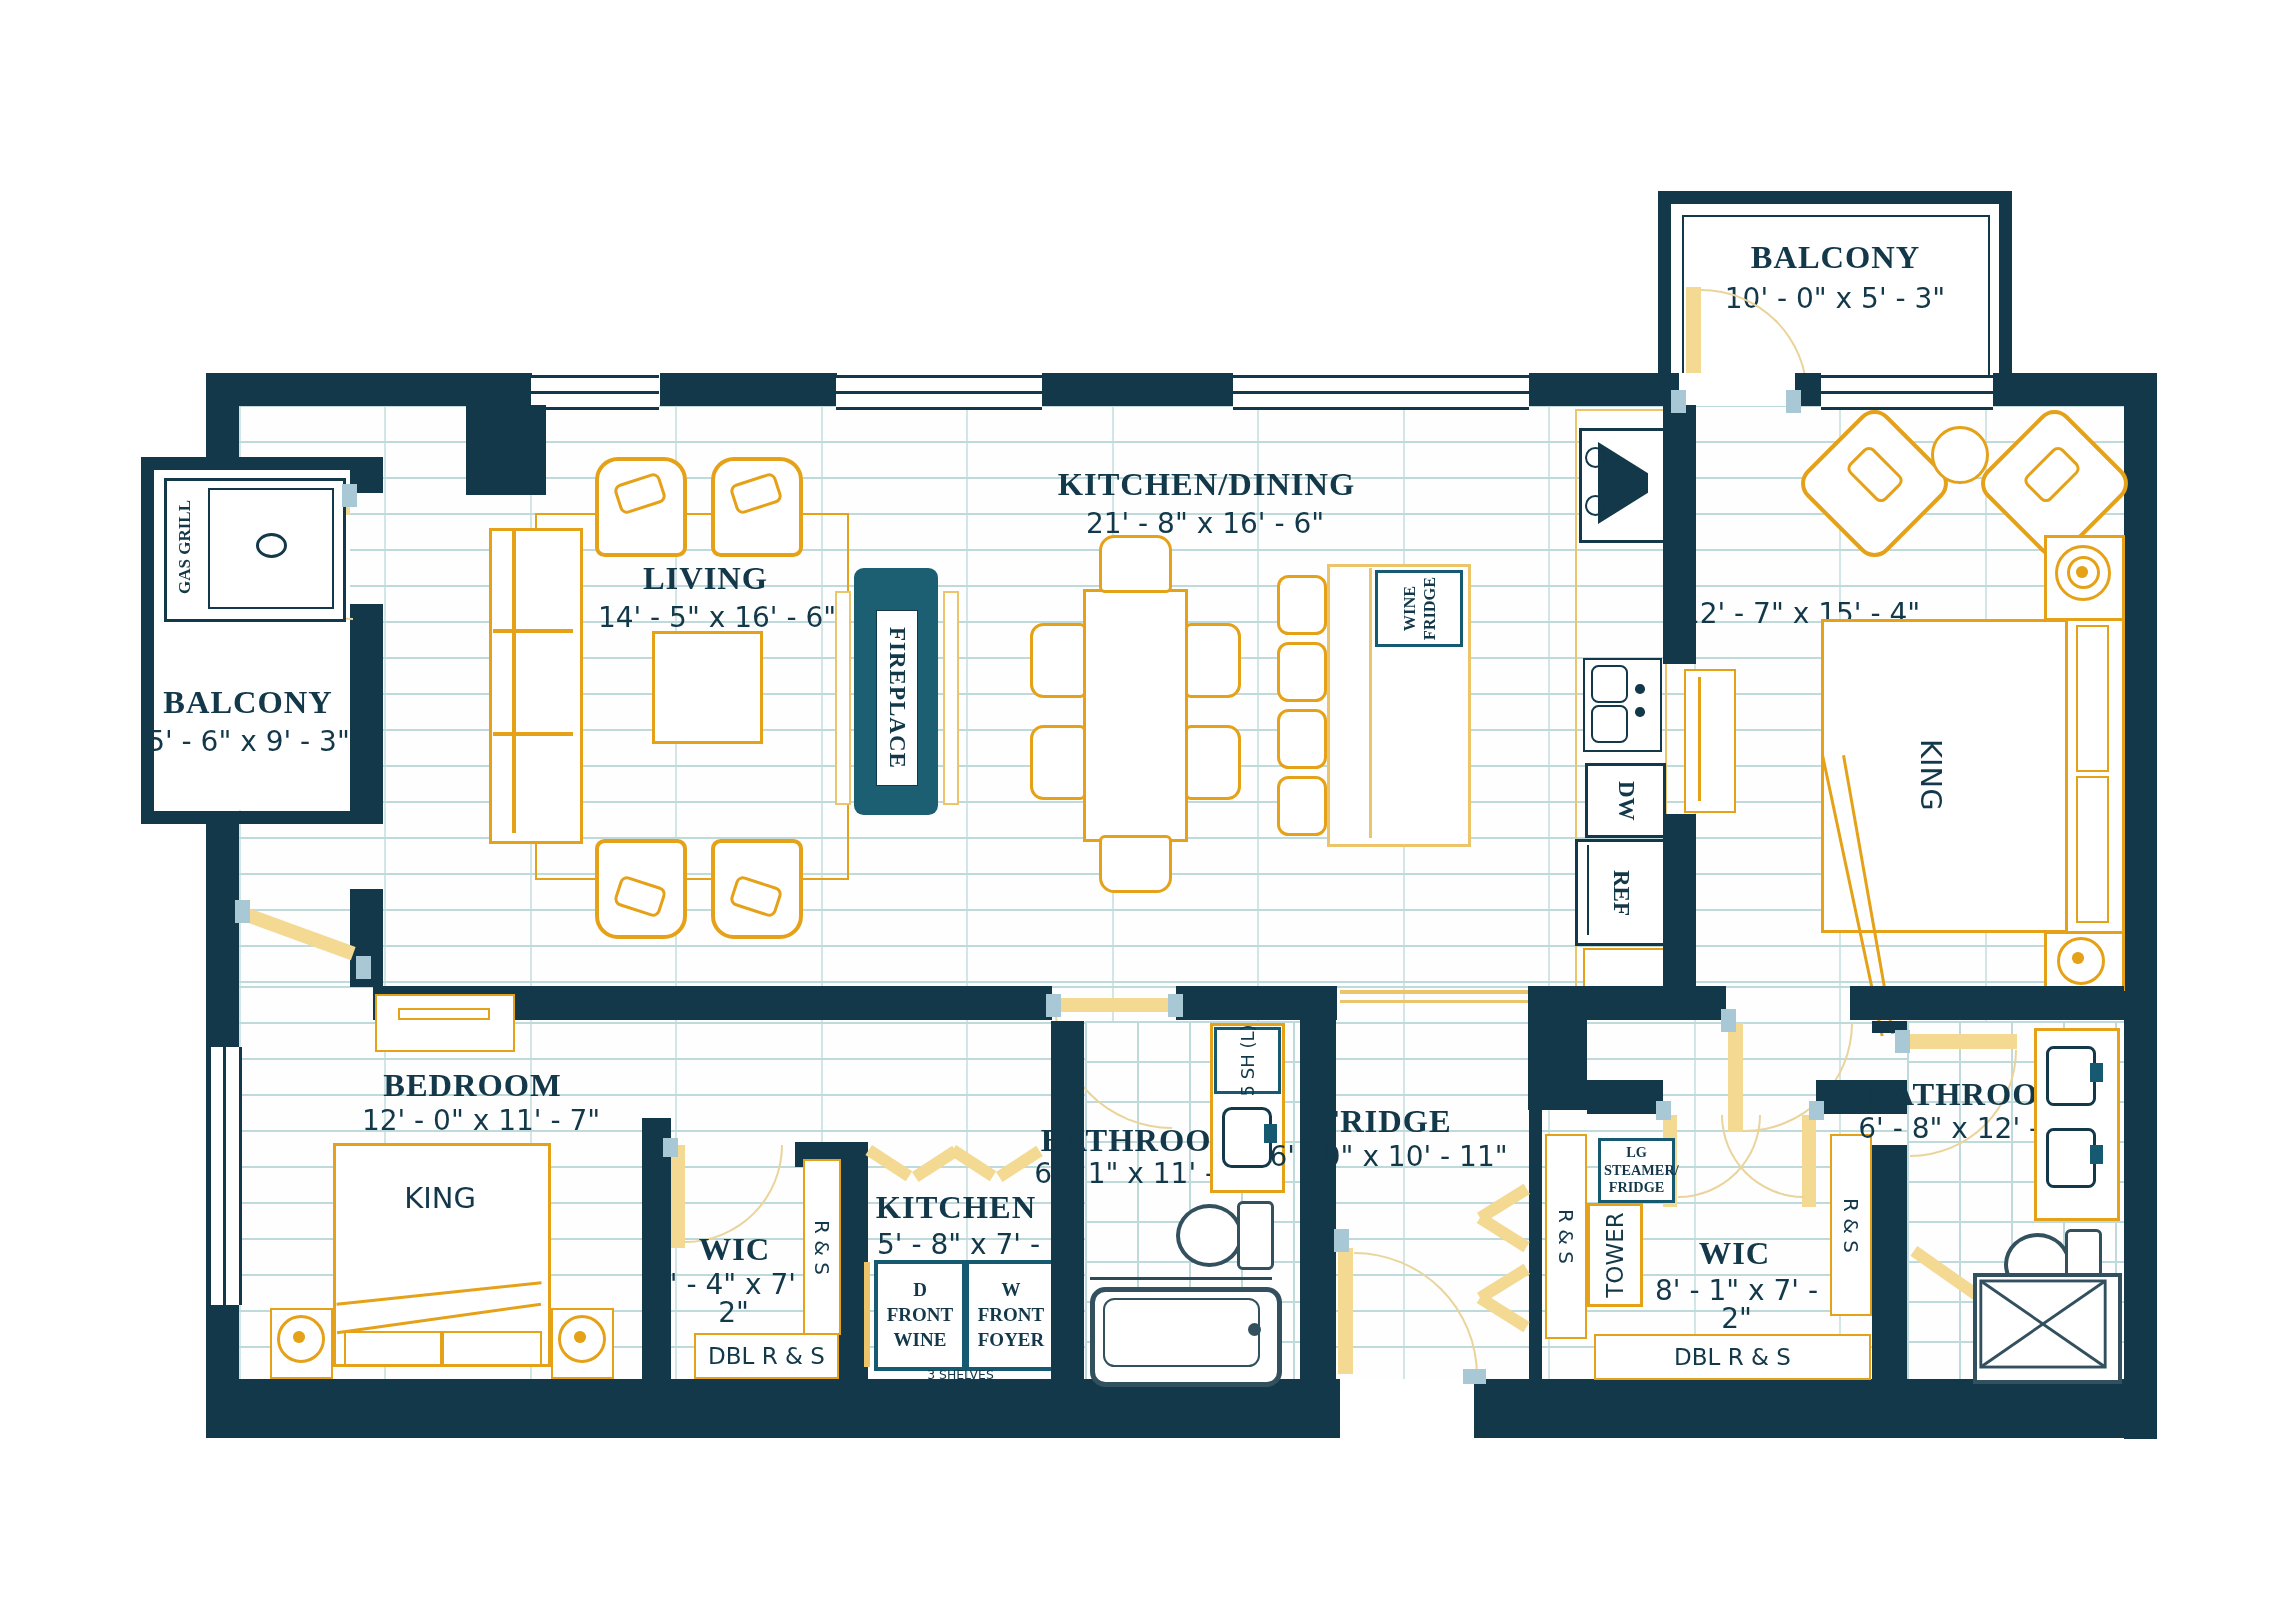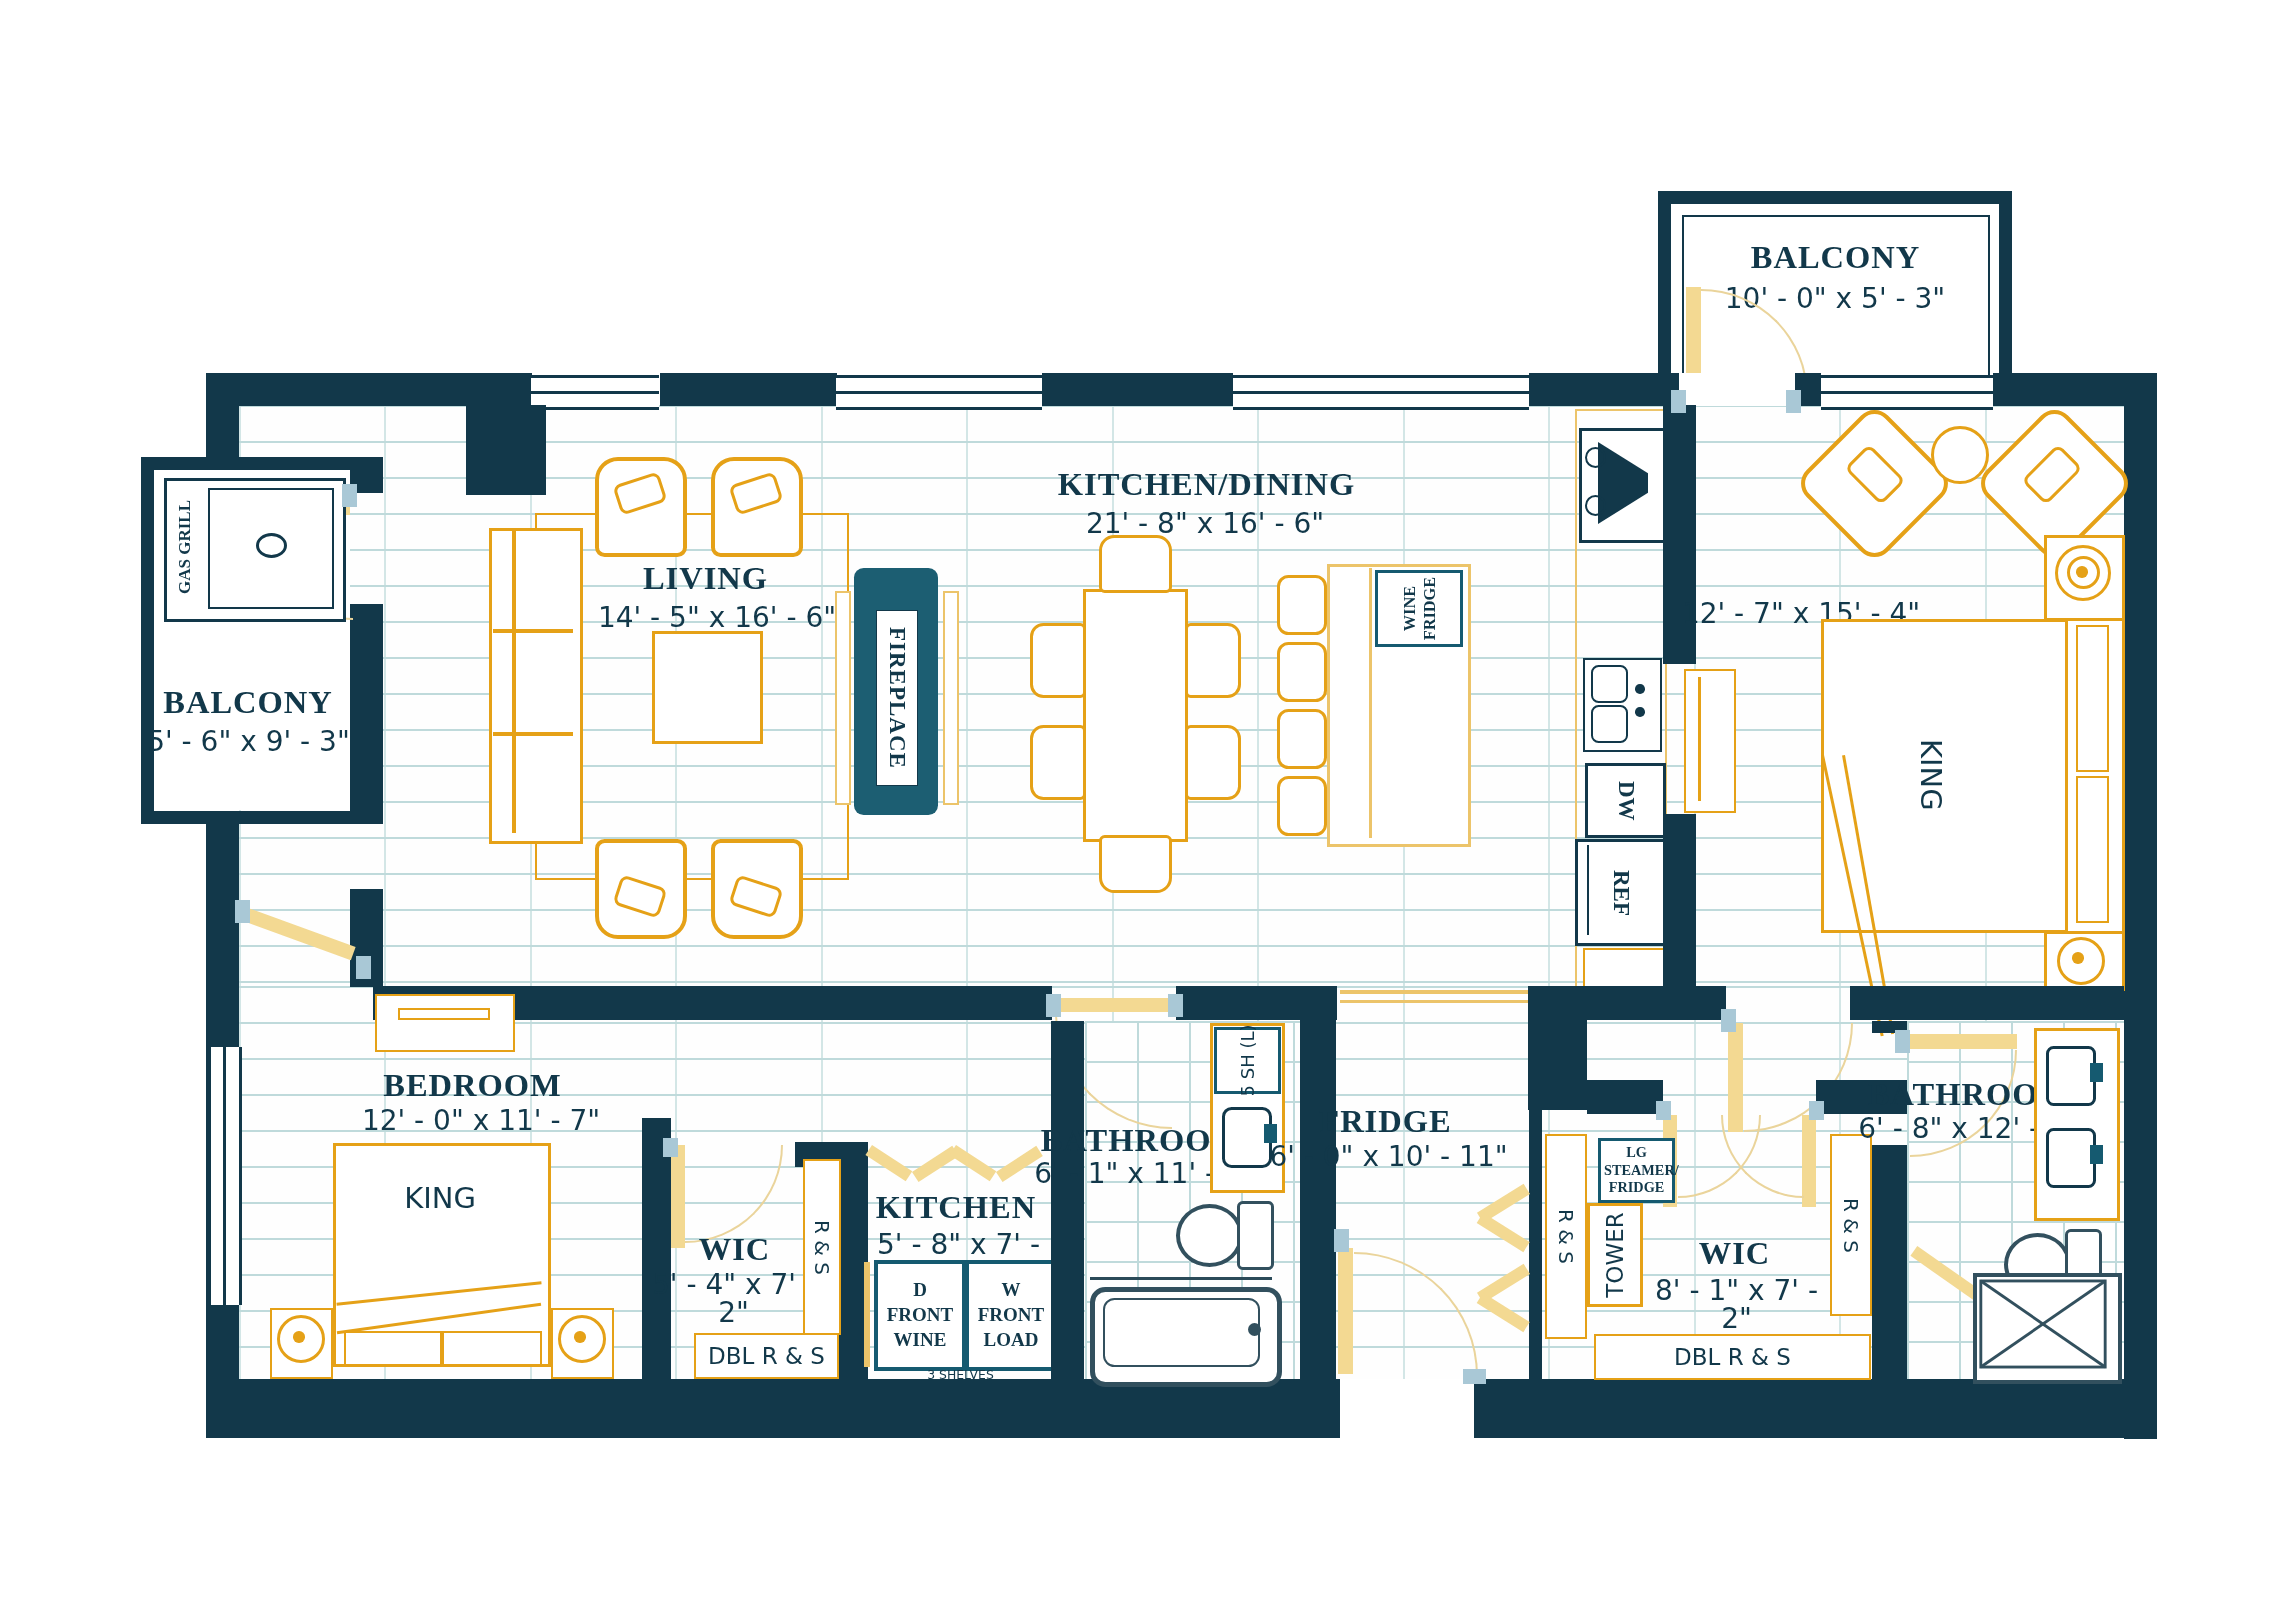--- a/index.html
+++ b/index.html
@@ -262,21 +262,21 @@
   <div class="door" style="left:912px;top:1172px;width:48px;height:11.5px;transform:rotate(-33deg);transform-origin:left top"></div>
   <div class="door" style="left:956px;top:1145px;width:48px;height:11.5px;transform:rotate(33deg);transform-origin:left top"></div>
   <div class="door" style="left:996px;top:1172px;width:48px;height:11.5px;transform:rotate(-33deg);transform-origin:left top"></div>
 
   <div class="abs" style="left:864px;top:1262px;width:5.7px;height:105px;background:#ecc46a"></div>
   <div class="abs" style="left:1050px;top:1262px;width:5.7px;height:105px;background:#ecc46a"></div>
   <div class="tb flex" style="left:874px;top:1260px;width:84px;height:103px;border-width:4.8px">
     <span class="sml" style="position:static;font-size:19px;width:67px;line-height:1.3">D FRONT WINE</span>
   </div>
   <div class="tb flex" style="left:965px;top:1260px;width:84px;height:103px;border-width:4.8px">
-    <span class="sml" style="position:static;font-size:19px;width:67px;line-height:1.3">W FRONT LOAD</span>
+    <span class="sml" style="position:static;font-size:19px;width:67px;line-height:1.3">W FRONT FOYER</span>
   </div>
   <div class="snl" style="left:868px;top:1367px;width:185px;font-size:12.4px">3 SHELVES</div>
 
   <div class="w" style="left:1051px;top:1021px;width:33px;height:360px"></div>
   <div class="w" style="left:1300px;top:986px;width:36px;height:395px"></div>
   <div class="rname" style="left:1037px;top:1124px;width:210px">BATHROOM</div>
   <div class="rdims" style="left:1030px;top:1160px;width:229px">6' - 1" x 11' - 7"</div>
 
   <div class="gb" style="left:1210px;top:1023px;width:69px;height:164px"></div>
   <div class="tb flex" style="left:1214px;top:1027px;width:61px;height:61px">

